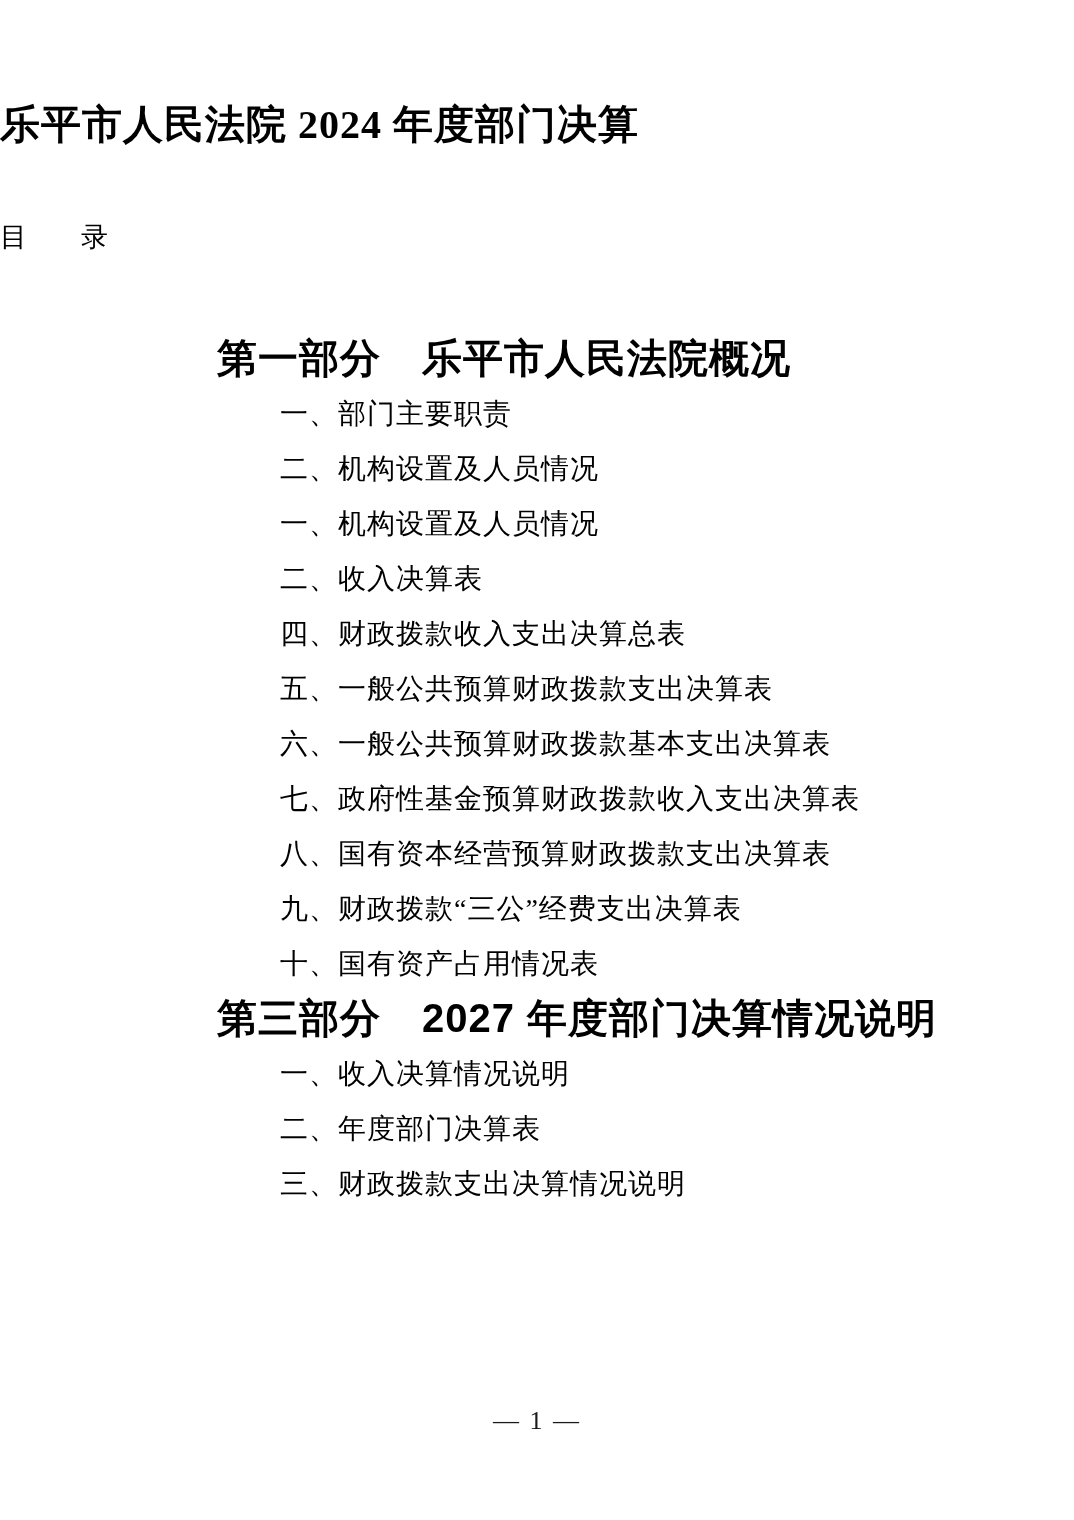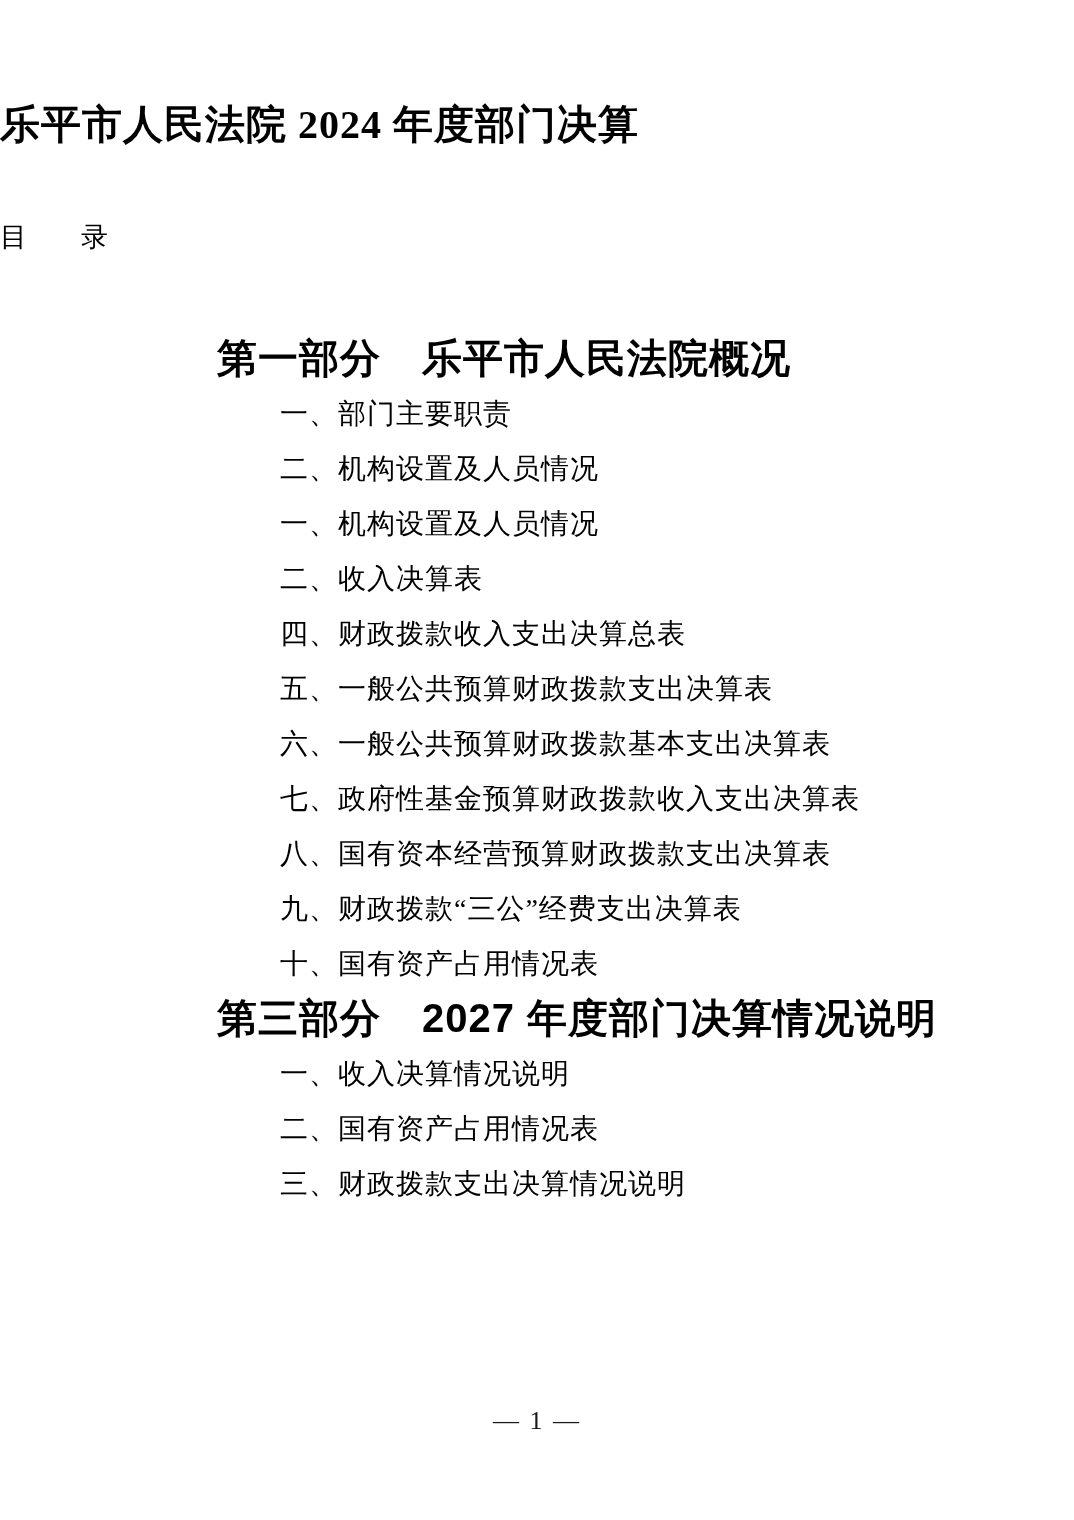--- a/index.html
+++ b/index.html
@@ -88,19 +88,19 @@
       <div class="toc-item">二、收入决算表</div>
       <div class="toc-item">四、财政拨款收入支出决算总表</div>
       <div class="toc-item">五、一般公共预算财政拨款支出决算表</div>
       <div class="toc-item">六、一般公共预算财政拨款基本支出决算表</div>
       <div class="toc-item">七、政府性基金预算财政拨款收入支出决算表</div>
       <div class="toc-item">八、国有资本经营预算财政拨款支出决算表</div>
       <div class="toc-item">九、财政拨款“三公”经费支出决算表</div>
       <div class="toc-item">十、国有资产占用情况表</div>
       <div class="toc-section-heading">第三部分　2027 年度部门决算情况说明</div>
       <div class="toc-item">一、收入决算情况说明</div>
-      <div class="toc-item">二、国有资产占用情况表</div>
+      <div class="toc-item">二、年度部门决算表</div>
       <div class="toc-item">三、财政拨款支出决算情况说明</div>
     </div>
 
   <div class="page-footer">— 1 —</div>
 
 </div>
 
 </body></html>

